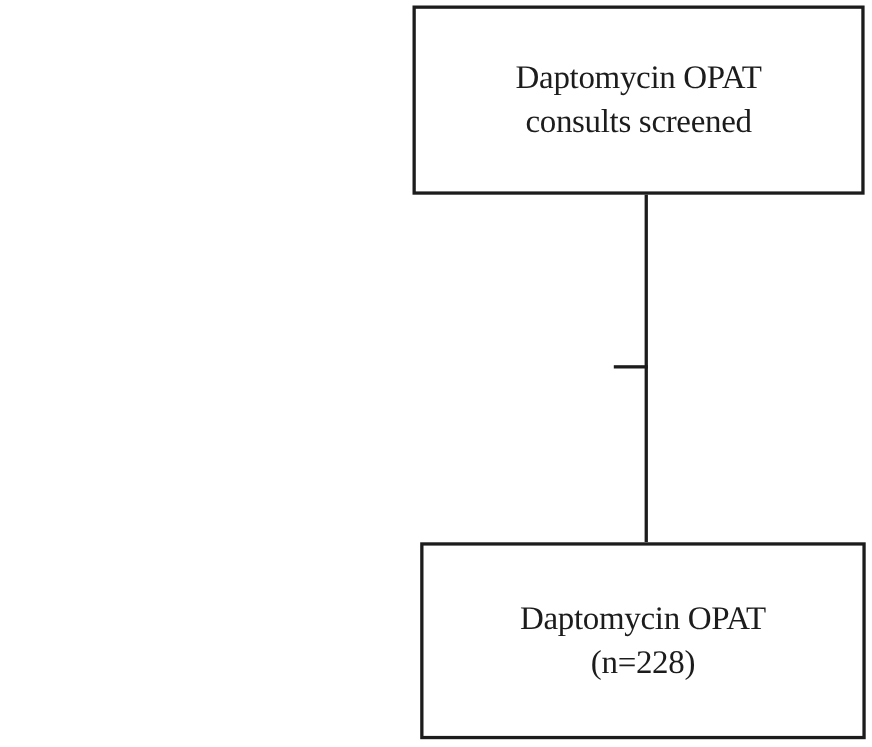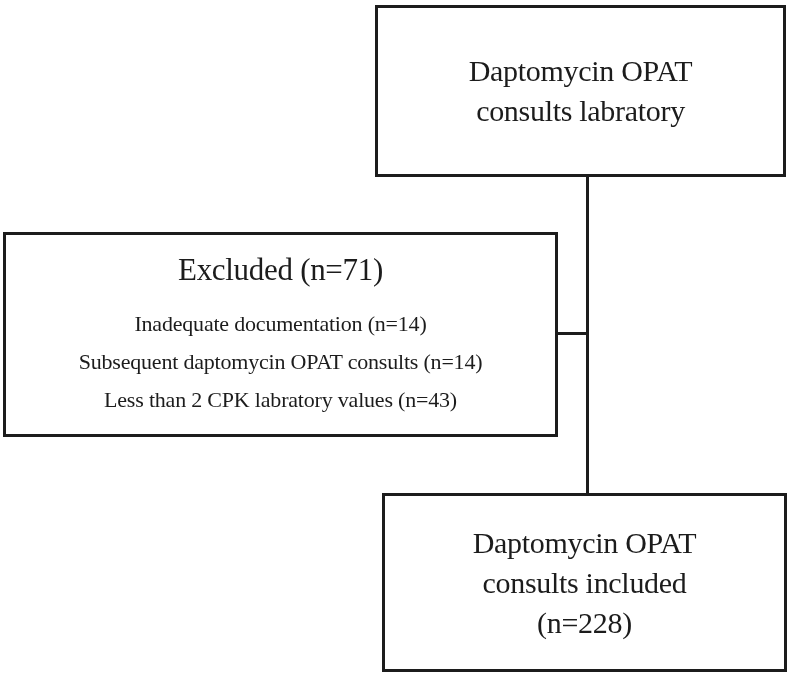--- a/index.html
+++ b/index.html
@@ -84,32 +84,25 @@
     height: 3px;
   }
 </style>
 </head>
 <body>
 
 <div class="canvas">
 
   <div class="box box-screened">
     <div class="big-line">Daptomycin OPAT</div>
-    <div class="big-line">consults labratory</div>
+    <div class="big-line">consults screened</div>
   </div>
 
   <div class="connector connector-vertical"></div>
   <div class="connector connector-horizontal"></div>
 
-  <div class="box box-excluded">
-    <div class="excluded-title">Excluded (n=71)</div>
-    <div class="excluded-item">Inadequate documentation (n=14)</div>
-    <div class="excluded-item">Subsequent daptomycin OPAT consults (n=14)</div>
-    <div class="excluded-item">Less than 2 CPK labratory values (n=43)</div>
-  </div>
 
   <div class="box box-included">
     <div class="big-line">Daptomycin OPAT</div>
-    <div class="big-line">consults included</div>
     <div class="big-line">(n=228)</div>
   </div>
 
 </div>
 
 </body></html>

